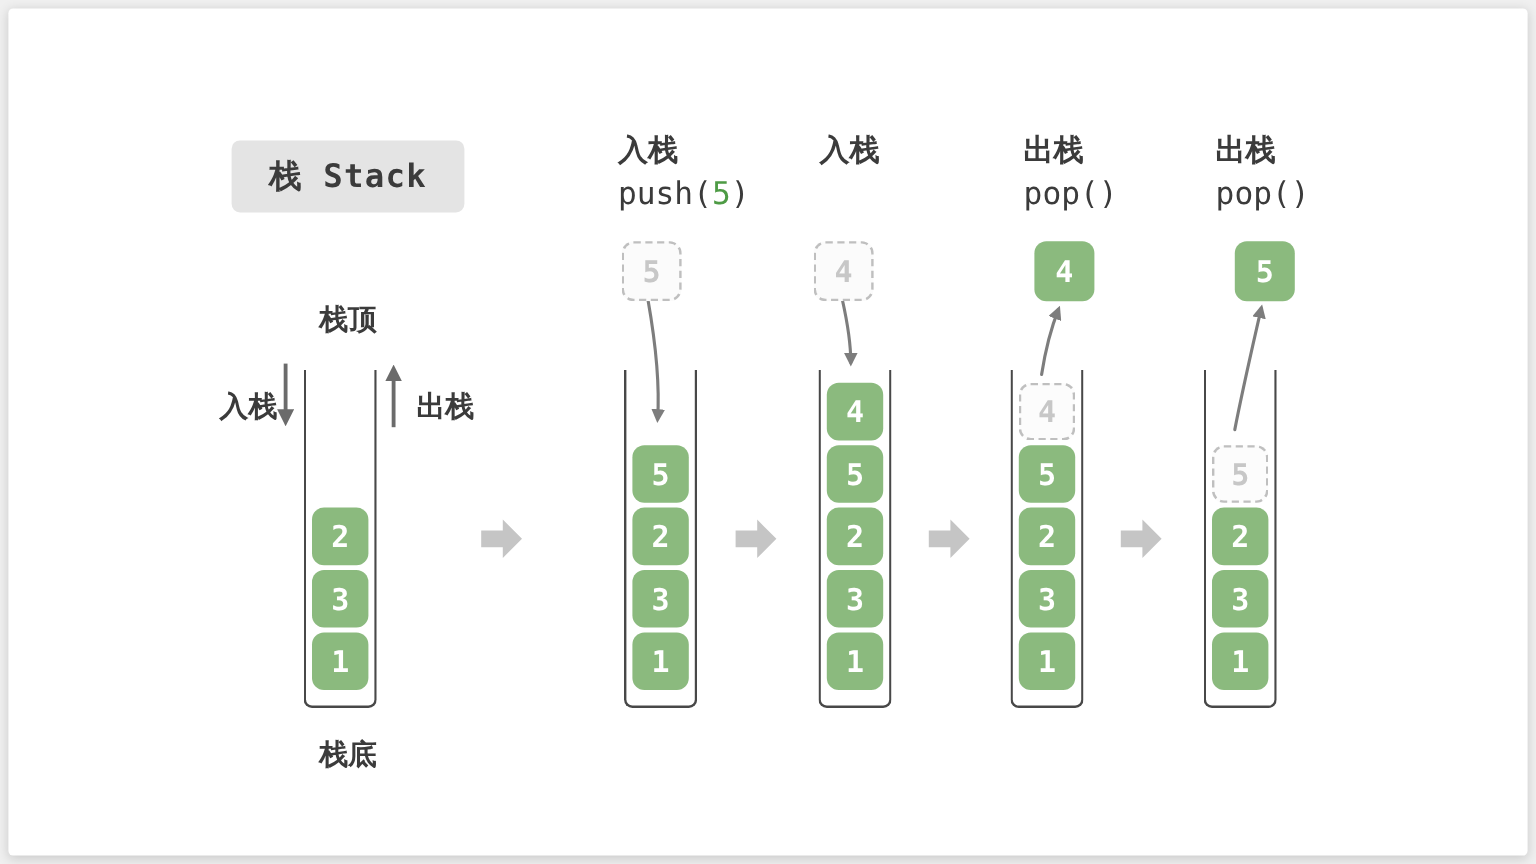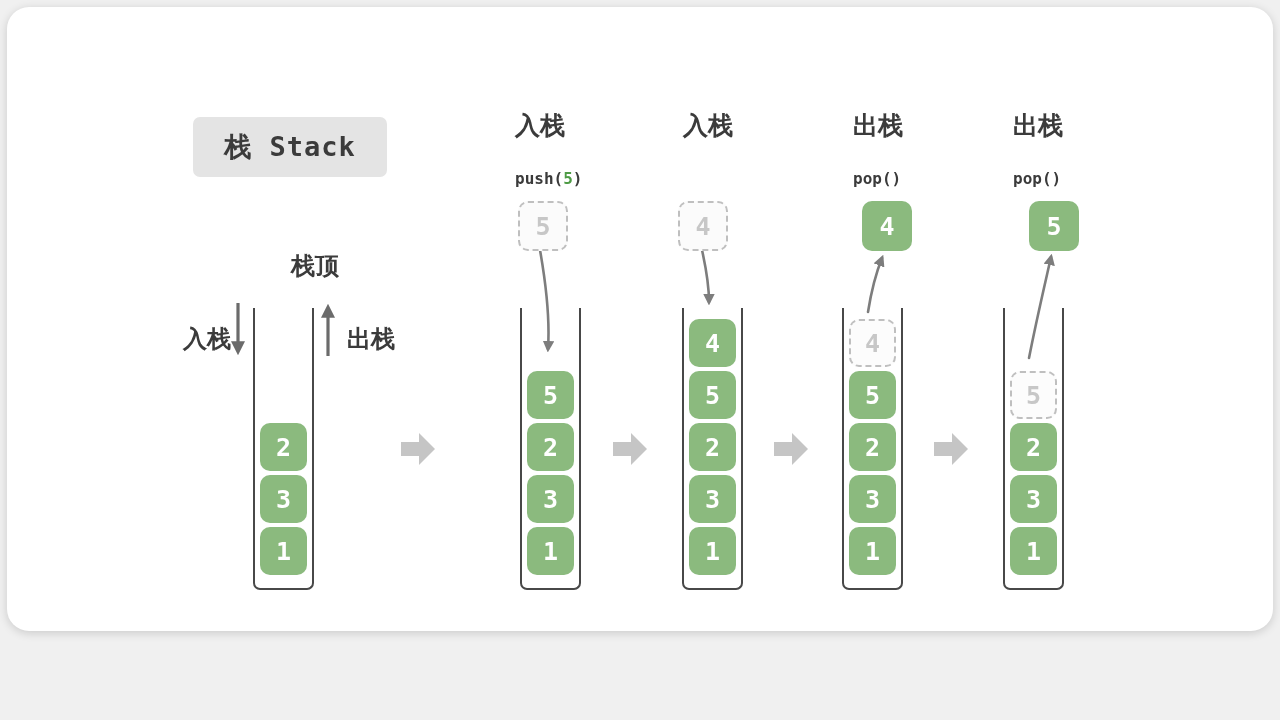--- a/index.html
+++ b/index.html
@@ -3,36 +3,36 @@
 <meta charset="utf-8">
 <style>
   :root{
     --green:#8BBA7E; --code-green:#4E9B45; --text:#3B3B3B; --wall:#484848;
     --arrow:#7d7d7d; --chev:#c5c5c5; --ghost-border:#bfbfbf; --ghost-text:#c7c7c7;
     --title-bg:#e4e4e4; --wm:#d4d4d4; --page:#f0f0f0;
   }
   html,body{margin:0;padding:0;}
   body{width:1280px;height:720px;background:var(--page);overflow:hidden;
        font-family:"Liberation Sans","DejaVu Sans",sans-serif;}
-  .card{position:absolute;left:7px;top:7px;width:1266px;height:624px;background:#ffffff;
-        border-radius:22px;box-shadow:0 2px 10px rgba(0,0,0,0.16);}
+  .card{position:absolute;left:7px;top:7px;width:1266px;height:706px;background:#ffffff;
+        border-radius:4px;box-shadow:0 2px 10px rgba(0,0,0,0.16);}
   .abs{position:absolute;}
   .cjk{font-weight:bold;color:var(--text);}
   .mono{font-family:"DejaVu Sans Mono","Liberation Mono",monospace;}
   .title-badge{left:186px;top:110px;width:194px;height:60px;background:var(--title-bg);
         border-radius:7px;display:flex;align-items:center;justify-content:center;
         font-size:27px;font-weight:bold;color:var(--text);letter-spacing:1px;}
   .side-label{font-size:24px;}
-  .lbl-top{left:212px;top:243px;width:120px;text-align:right;}
+  .lbl-top{left:223px;top:243px;width:120px;text-align:center;}
   .lbl-bottom{left:223px;top:606px;width:120px;text-align:center;}
   .lbl-push{left:140px;top:316px;width:84px;text-align:right;}
   .lbl-pop{left:340px;top:316px;width:84px;text-align:left;}
   .op{top:103px;width:180px;}
   .op .op-name{font-size:25px;font-weight:bold;color:var(--text);line-height:30px;}
-  .op .op-code{font-size:16px;font-weight:bold;color:var(--text);line-height:30px;margin-top:24px;}
+  .op .op-code{font-size:26px;font-weight:normal;color:var(--text);line-height:30px;margin-top:7px;}
   .op .op-code .g{color:var(--code-green);}
   .stack{top:301px;width:61px;height:282px;box-sizing:border-box;
          border-left:2.5px solid var(--wall);border-right:2.5px solid var(--wall);
          border-bottom:2.5px solid var(--wall);border-radius:0 0 7px 7px;}
   .cell{width:47px;height:48px;border-radius:10px;box-sizing:border-box;
         display:flex;align-items:center;justify-content:center;
         font-size:25px;font-weight:bold;}
   .cell.solid{background:var(--green);color:#ffffff;}
   .cell.ghost{background:#fcfcfc;border:2px dashed var(--ghost-border);color:var(--ghost-text);}
   .above{width:50px;height:50px;top:194px;border-radius:10px;box-sizing:border-box;
@@ -68,20 +68,21 @@
 
     <use href="#chev" fill="#c5c5c5" transform="translate(411,442)"></use>
     <use href="#chev" fill="#c5c5c5" transform="translate(623,442)"></use>
     <use href="#chev" fill="#c5c5c5" transform="translate(784,442)"></use>
     <use href="#chev" fill="#c5c5c5" transform="translate(944,442)"></use>
   </svg>
 
   <div class="abs title-badge mono">栈 Stack</div>
 
   <div class="abs cjk side-label lbl-top">栈顶</div>
+  <div class="abs cjk side-label lbl-bottom">栈底</div>
   <div class="abs cjk side-label lbl-push">入栈</div>
   <div class="abs cjk side-label lbl-pop">出栈</div>
 
   <div id="ops">
       <div class="abs op" style="left: 508px;">
         <div class="op-name">入栈</div>
         <div class="op-code mono"><span>push(</span><span class="g">5</span><span>)</span></div>
       </div>
       <div class="abs op" style="left: 676px;">
         <div class="op-name">入栈</div>

